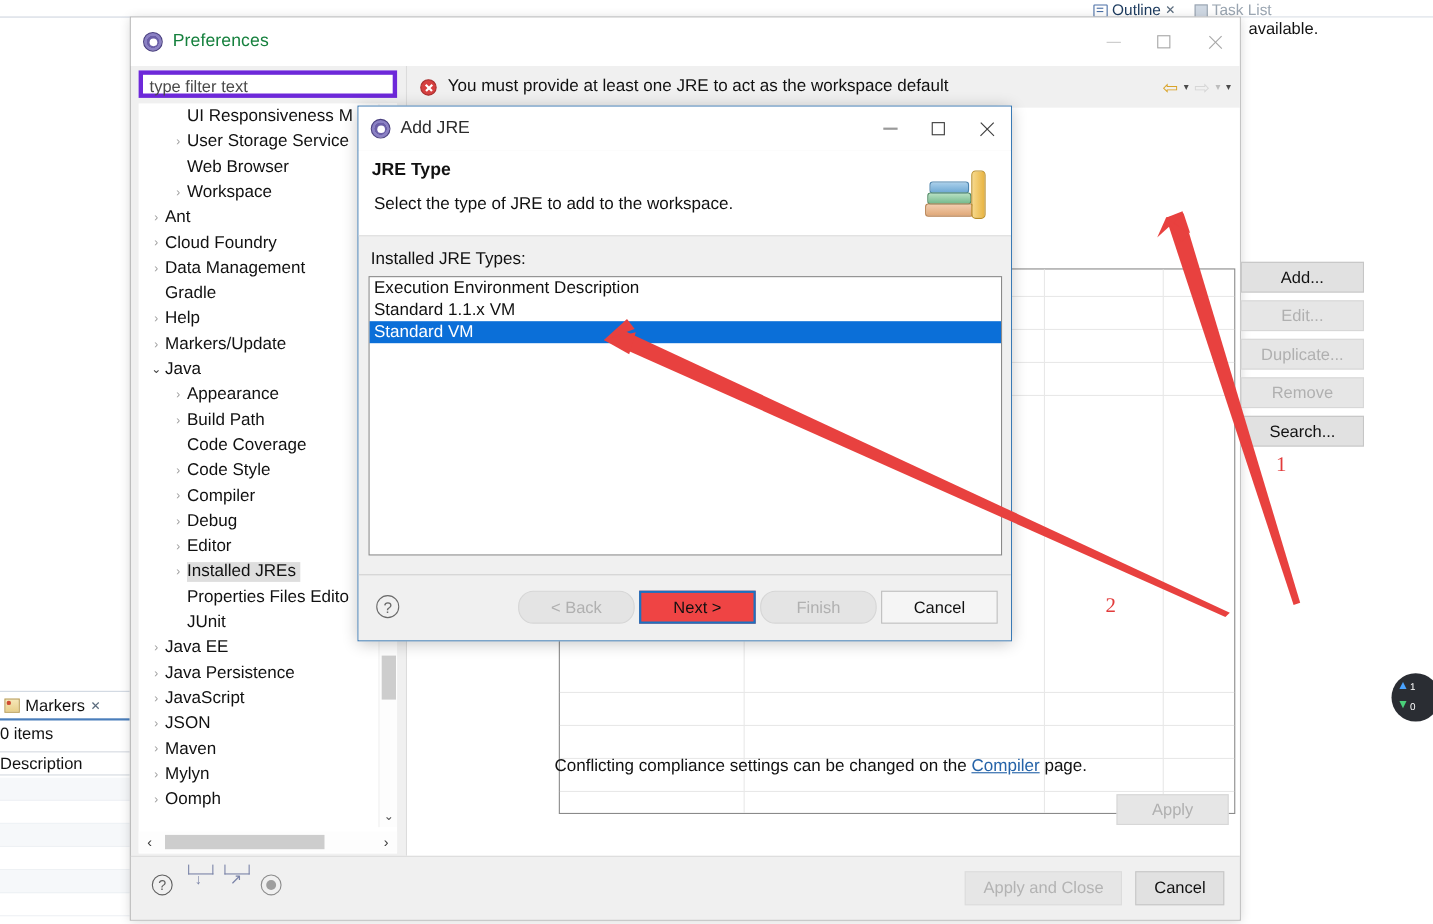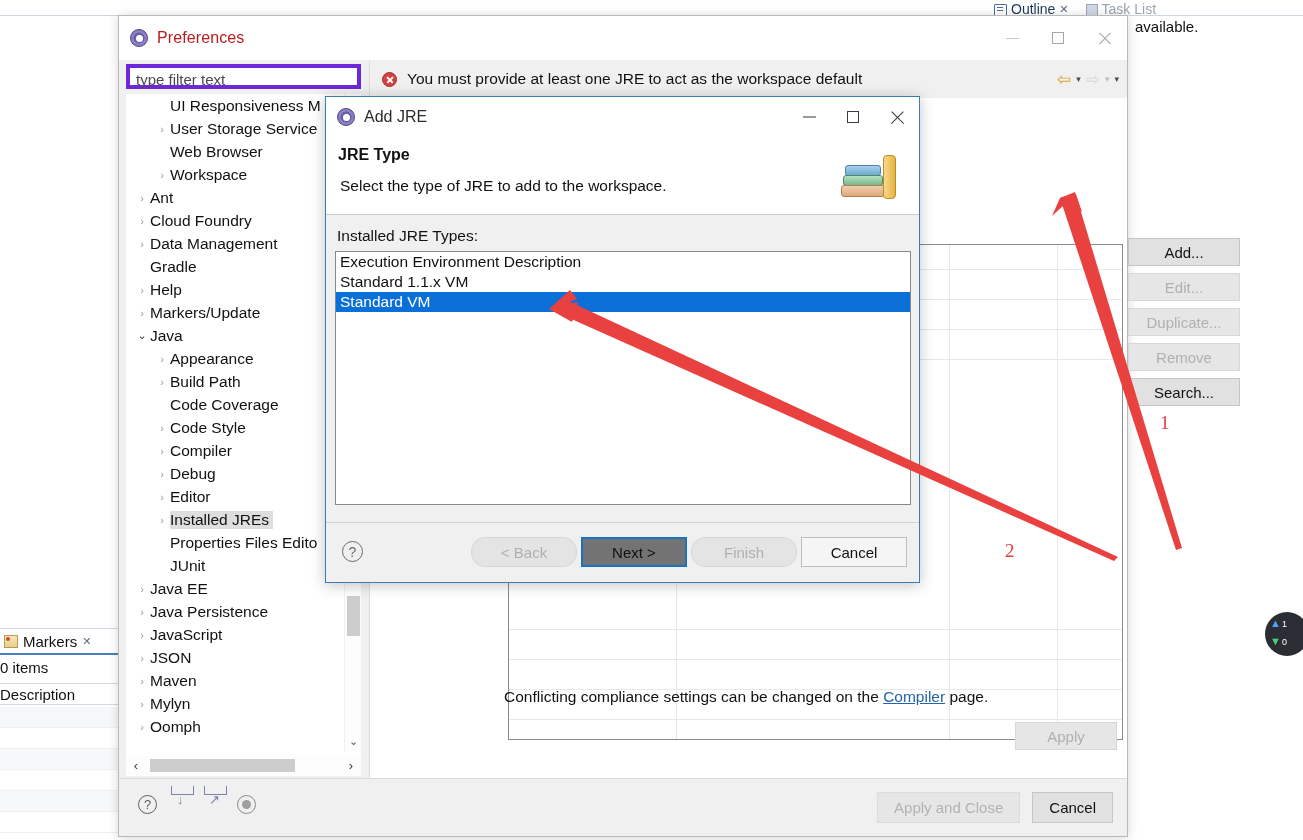--- a/index.html
+++ b/index.html
@@ -114,21 +114,21 @@
     width: 18px; height: 18px; border-radius: 50%;
     background: radial-gradient(circle at 50% 50%, #ffffff 0 22%, #6b5fa8 24% 48%, #8b81c4 50% 74%, #554a8c 76% 100%);
     border: 1px solid #4a4080;
     position: relative;
   }
   .eclipse-glyph::after {
     content: ""; position: absolute; left: 5px; top: 5px; width: 7px; height: 7px;
     border-radius: 50%; background: #ffffff;
   }
   .prefs-title-text {
-    margin-left: 9px; font-size: 16px; color: #b91c1c; letter-spacing: .1px;
+    margin-left: 9px; font-size: 16px; color: #15803d; letter-spacing: .1px;
   }
   .win-ctrls {
     position: absolute; right: 0; top: 0; height: 44px; display: flex; align-items: center;
   }
   .win-btn {
     width: 46px; height: 44px; display: flex; align-items: center; justify-content: center;
     color: #9a9a9a;
   }
   .min-glyph { width: 13px; height: 1px; background: #c9c9c9; }
   .max-glyph { width: 12px; height: 12px; border: 1.3px solid #a6a6a6; }
@@ -346,21 +346,21 @@
     position: absolute; left: 16px; top: 18px; width: 21px; height: 21px; border-radius: 50%;
     border: 1.4px solid #6a6a6a; color: #6a6a6a; font-size: 14px;
     display: flex; align-items: center; justify-content: center;
   }
   .jd-btns { position: absolute; right: 12px; top: 14px; display: flex; gap: 4px; }
   .jd-btn {
     width: 106px; height: 30px; background: #e1e1e1; border: 1px solid #c6c6c6;
     font-size: 15px; color: #111; display: flex; align-items: center; justify-content: center;
   }
   .jd-btn.disabled { color: #b0b0b0; background: #e4e4e4; border-color: #d6d6d6; border-radius: 14px; }
-  .jd-btn.default { background: #737373; border: 2px solid #1a72c2; }
+  .jd-btn.default { background: #ef4444; border: 2px solid #1a72c2; }
   .jd-btn.plain { background: #f5f5f5; border: 1px solid #bdbdbd; }
 
   
   .annot { position: absolute; left: 0; top: 0; width: 1303px; height: 840px; pointer-events: none; }
   .annot-num {
     position: absolute; color: #d04a4a; font-size: 19px; font-family: "Liberation Serif", serif;
   }
 </style>
 </head>
 <body>

